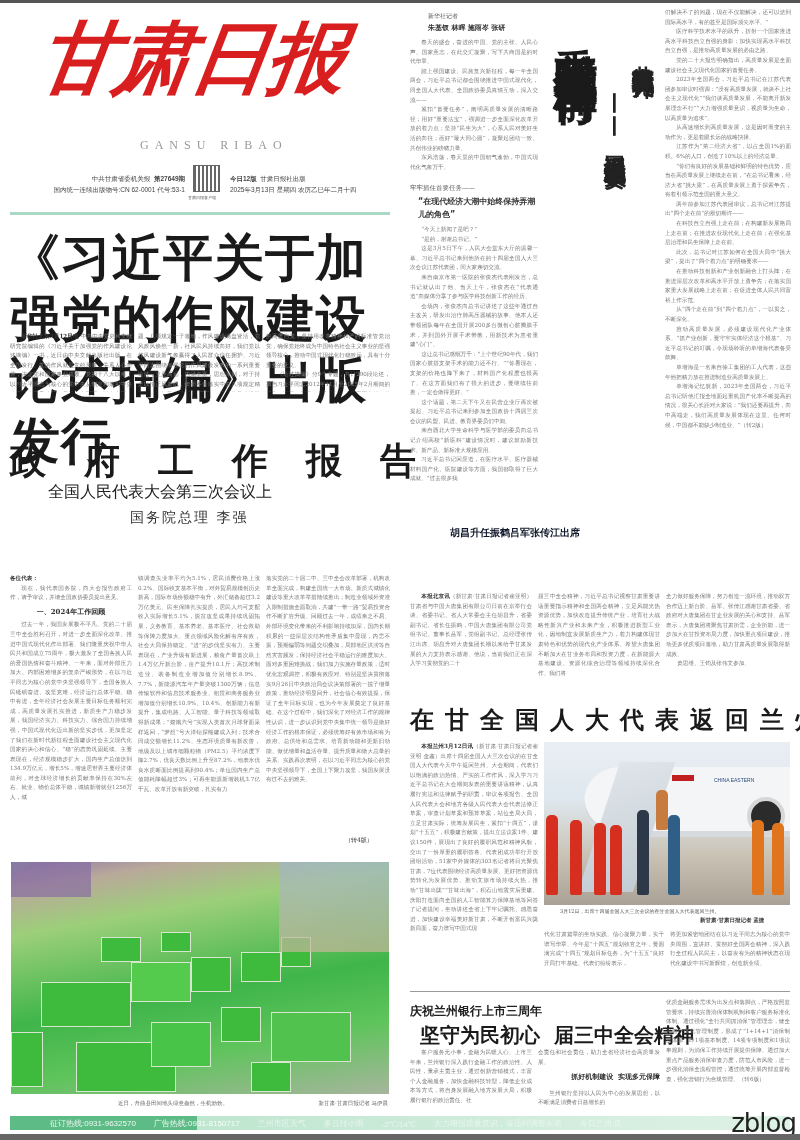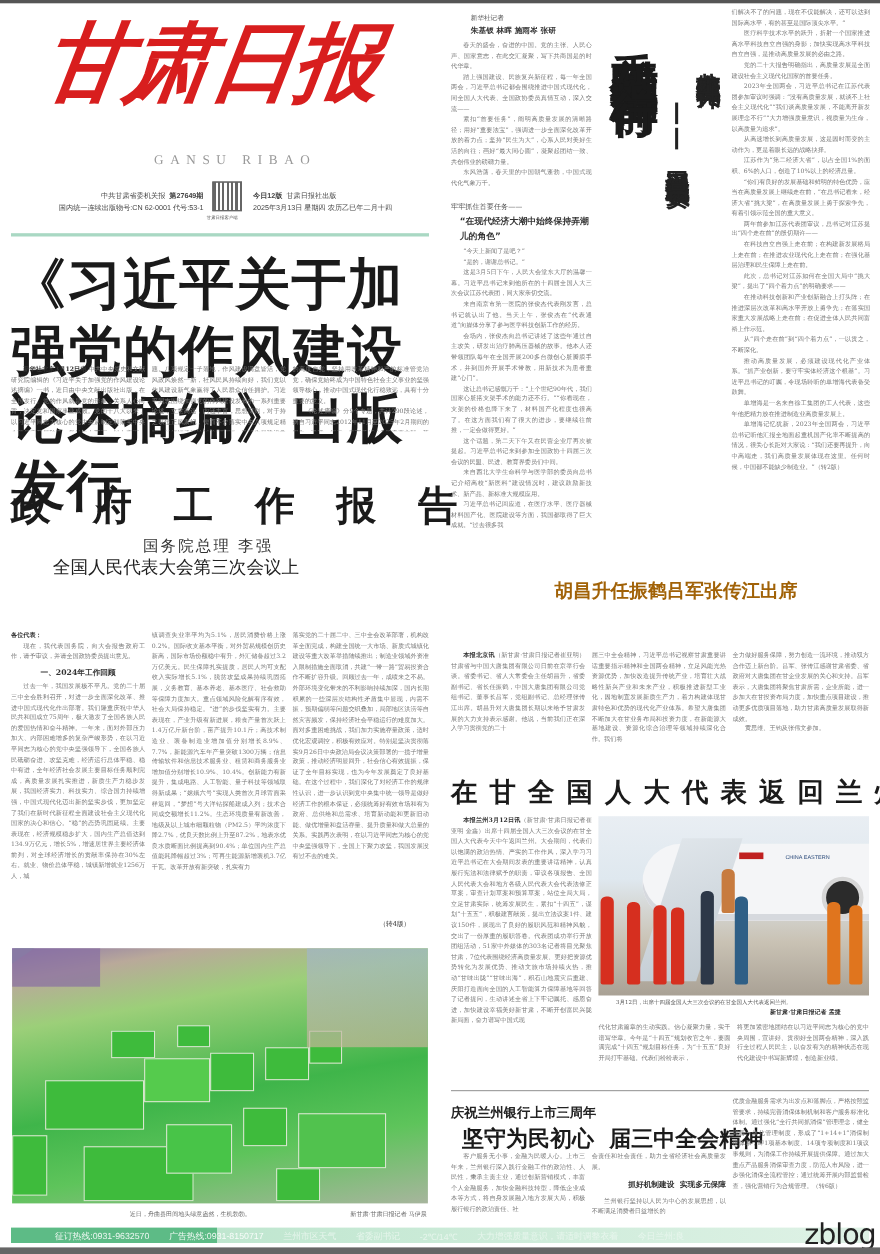--- a/index.html
+++ b/index.html
@@ -71,22 +71,22 @@
 <div class="abs col-text" style="left:138px; top:332px; width:122px; height:60px;">
   <p style="text-indent:0">题。八项规定一子落地，作风建设满盘皆活，党风政风焕然一新，社风民风持续向好，我们党以作风建设新气象赢得了人民群众信任拥护。习近平同志围绕加强党的作风建设发表的一系列重要论述，立意高远，内涵丰富，思想深刻，对于持之以恒正风肃纪，锲而不舍落实中央八项规定精神，以钉钉子精神纠治“四风”，推进作风建设常态化长效化，保持以党的自我革命引领社会革命</p>
 </div>
 <div class="abs col-text" style="left:266px; top:332px; width:124px; height:60px;">
   <p style="text-indent:0">的高度自觉，坚持用改革精神和严的标准管党治党，确保党始终成为中国特色社会主义事业的坚强领导核心，推动中国式现代化行稳致远，具有十分重要的意义。</p>
   <p>《论述摘编》分9个专题，共计290段论述，摘自习近平同志2012年11月至2025年2月期间的报告、讲话、指示、序言等130多篇重要文献。其中部分论述是第一次公开发表。</p>
 </div>
 
 <div class="abs" style="left:10px; top:440px; width:380px;">
   <div class="h-big" style="font-size:36px; letter-spacing:38px; line-height:42px; white-space:nowrap;">政府工作报告</div>
+  <div style="font-family:'DejaVu Sans',sans-serif; font-size:16px; color:#222; margin-left:38px;">全国人民代表大会第三次会议上</div>
   <div style="font-family:'DejaVu Serif',serif; font-size:14px; color:#333; margin-top:6px; margin-left:120px; letter-spacing:2px;">国务院总理  李强</div>
-  <div style="font-family:'DejaVu Sans',sans-serif; font-size:16px; color:#222; margin-left:38px;">全国人民代表大会第三次会议上</div>
 </div>
 <div class="abs col-text" style="left:10px; top:574px; width:122px; height:270px;">
   <div class="lead">各位代表：</div>
   <p>现在，我代表国务院，向大会报告政府工作，请予审议，并请全国政协委员提出意见。</p>
   <div style="font-weight:bold; color:#333; text-align:center; font-size:7px; margin:4px 0;">一、2024年工作回顾</div>
   <p>过去一年，我国发展极不平凡。党的二十届三中全会胜利召开，对进一步全面深化改革、推进中国式现代化作出部署。我们隆重庆祝中华人民共和国成立75周年，极大激发了全国各族人民的爱国热情和奋斗精神。一年来，面对外部压力加大、内部困难增多的复杂严峻形势，在以习近平同志为核心的党中央坚强领导下，全国各族人民砥砺奋进、攻坚克难，经济运行总体平稳、稳中有进，全年经济社会发展主要目标任务顺利完成，高质量发展扎实推进，新质生产力稳步发展，我国经济实力、科技实力、综合国力持续增强，中国式现代化迈出新的坚实步伐，更加坚定了我们在新时代新征程全面建设社会主义现代化国家的决心和信心。“稳”的态势巩固延续。主要表现在，经济规模稳步扩大，国内生产总值达到134.9万亿元，增长5%，增速居世界主要经济体前列，对全球经济增长的贡献率保持在30%左右。就业、物价总体平稳，城镇新增就业1256万人，城</p>
 </div>
 <div class="abs col-text" style="left:138px; top:574px; width:122px; height:270px;">
   <p style="text-indent:0">镇调查失业率平均为5.1%，居民消费价格上涨0.2%。国际收支基本平衡，对外贸易规模创历史新高，国际市场份额稳中有升，外汇储备超过3.2万亿美元。民生保障扎实提质，居民人均可支配收入实际增长5.1%，脱贫攻坚成果持续巩固拓展，义务教育、基本养老、基本医疗、社会救助等保障力度加大。重点领域风险化解有序有效，社会大局保持稳定。“进”的步伐坚实有力。主要表现在，产业升级有新进展，粮食产量首次跃上1.4万亿斤新台阶，亩产提升10.1斤；高技术制造业、装备制造业增加值分别增长8.9%、7.7%，新能源汽车年产量突破1300万辆；信息传输软件和信息技术服务业、租赁和商务服务业增加值分别增长10.9%、10.4%。创新能力有新提升，集成电路、人工智能、量子科技等领域取得新成果；“嫦娥六号”实现人类首次月球背面采样返回，“梦想”号大洋钻探船建成入列；技术合同成交额增长11.2%。生态环境质量有新改善，地级及以上城市细颗粒物（PM2.5）平均浓度下降2.7%，优良天数比例上升至87.2%，地表水优良水质断面比例提高到90.4%；单位国内生产总值能耗降幅超过3%；可再生能源新增装机3.7亿千瓦。改革开放有新突破，扎实有力</p>
 </div>
@@ -158,21 +158,21 @@
   <p>在科技自立自强上走在前；在构建新发展格局上走在前；在推进农业现代化上走在前；在强化基层治理和民生保障上走在前。</p>
   <p>此次，总书记对江苏如何在全国大局中“挑大梁”，提出了“四个着力点”的明确要求——</p>
   <p>在推动科技创新和产业创新融合上打头阵；在推进深层次改革和高水平开放上勇争先；在落实国家重大发展战略上走在前；在促进全体人民共同富裕上作示范。</p>
   <p>从“四个走在前”到“四个着力点”，一以贯之，不断深化。</p>
   <p>推动高质量发展，必须建设现代化产业体系。“抓产业创新，要守牢实体经济这个根基”。习近平总书记的叮嘱，令现场聆听的单增海代表备受鼓舞。</p>
   <p>单增海是一名来自徐工集团的工人代表，这些年他把精力放在推进制造业高质量发展上。</p>
   <p>单增海记忆犹新，2023年全国两会，习近平总书记听他汇报全地面起重机国产化率不断提高的情况，很关心长距对大家说：“我们还要再提升，向中高端走，我们高质量发展体现在这里。任何时候，中国都不能缺少制造业。”（转2版）</p>
 </div>
 
 <div class="abs" style="left:410px; top:518px; width:380px;">
-  <div style="font-family:'DejaVu Sans',sans-serif; font-weight:bold; font-size:17px; color:#a16207; margin-top:8px; margin-left:94px;">胡昌升任振鹤吕军张传江出席</div>
+  <div style="font-family:'DejaVu Sans',sans-serif; font-weight:bold; font-size:10px; color:#0f172a; margin-top:8px; margin-left:40px;">胡昌升任振鹤吕军张传江出席</div>
 </div>
 <div class="abs col-text" style="left:410px; top:592px; width:122px; height:90px;">
   <p><span class="lead">本报北京讯</span><span>（新甘肃·甘肃日报记者崔亚明）甘肃省与中国大唐集团有限公司日前在京举行会谈。省委书记、省人大常委会主任胡昌升，省委副书记、省长任振鹤，中国大唐集团有限公司党组书记、董事长吕军，党组副书记、总经理张传江出席。胡昌升对大唐集团长期以来给予甘肃发展的大力支持表示感谢。他说，当前我们正在深入学习贯彻党的二十</span></p>
 </div>
 <div class="abs col-text" style="left:538px; top:592px; width:122px; height:90px;">
   <p style="text-indent:0">届三中全会精神，习近平总书记视察甘肃重要讲话重要指示精神和全国两会精神，立足风能光热资源优势，加快改造提升传统产业，培育壮大战略性新兴产业和未来产业，积极推进新型工业化，因地制宜发展新质生产力，着力构建体现甘肃特色和优势的现代化产业体系。希望大唐集团不断加大在甘业务布局和投资力度，在新能源大基地建设、资源化综合治理等领域持续深化合作。我们将</p>
 </div>
 <div class="abs col-text" style="left:666px; top:592px; width:124px; height:90px;">
   <p style="text-indent:0">全力做好服务保障，努力创造一流环境，推动双方合作迈上新台阶。吕军、张传江感谢甘肃省委、省政府对大唐集团在甘企业发展的关心和支持。吕军表示，大唐集团将聚焦甘肃所需，企业所能，进一步加大在甘投资布局力度，加快重点项目建设，推动更多优质项目落地，助力甘肃高质量发展取得新成效。</p>
   <p>黄思维、王钧及张伟文参加。</p>
@@ -222,19 +222,19 @@
   <p>兰州银行坚持以人民为中心的发展思想，以不断满足消费者日益增长的</p>
 </div>
 <div class="abs col-text" style="left:666px; top:998px; width:124px; height:112px;">
   <p style="text-indent:0">优质金融服务需求为出发点和落脚点，严格按照监管要求，持续完善消保体制机制和客户服务标准化体制。通过强化“全行共同抓消保”管理理念，健全完善一体化管理制度，形成了“1+14+1”消保制度体系，即1项基本制度、14项专项制度和1项议事规则，为消保工作持续开展提供保障。通过加大重点产品服务消保审查力度，防范人市风险，进一步强化消保全流程管控；通过统筹开展内部监督检查，强化营销行为合规管理。（转6版）</p>
 </div>
 
 <div class="abs footer-bar">
   <span>征订热线:0931-9632570</span>
   <span>广告热线:0931-8150717</span>
   <span style="color:#eaf7ef;">兰州市区天气</span>
-  <span style="color:#eaf7ef;">省委副书记</span>
+  <span style="color:#eaf7ef;">多云转小雨</span>
   <span style="color:#eaf7ef;">-2℃/14℃</span>
   <span style="color:#eaf7ef;">大力增强质量意识，请适时调整衣着</span>
   <span style="color:#eaf7ef;">今日兰州:良</span>
 </div>
 <div class="abs watermark">zblog</div>
 <div class="abs botline"></div>
 
 </body></html>

